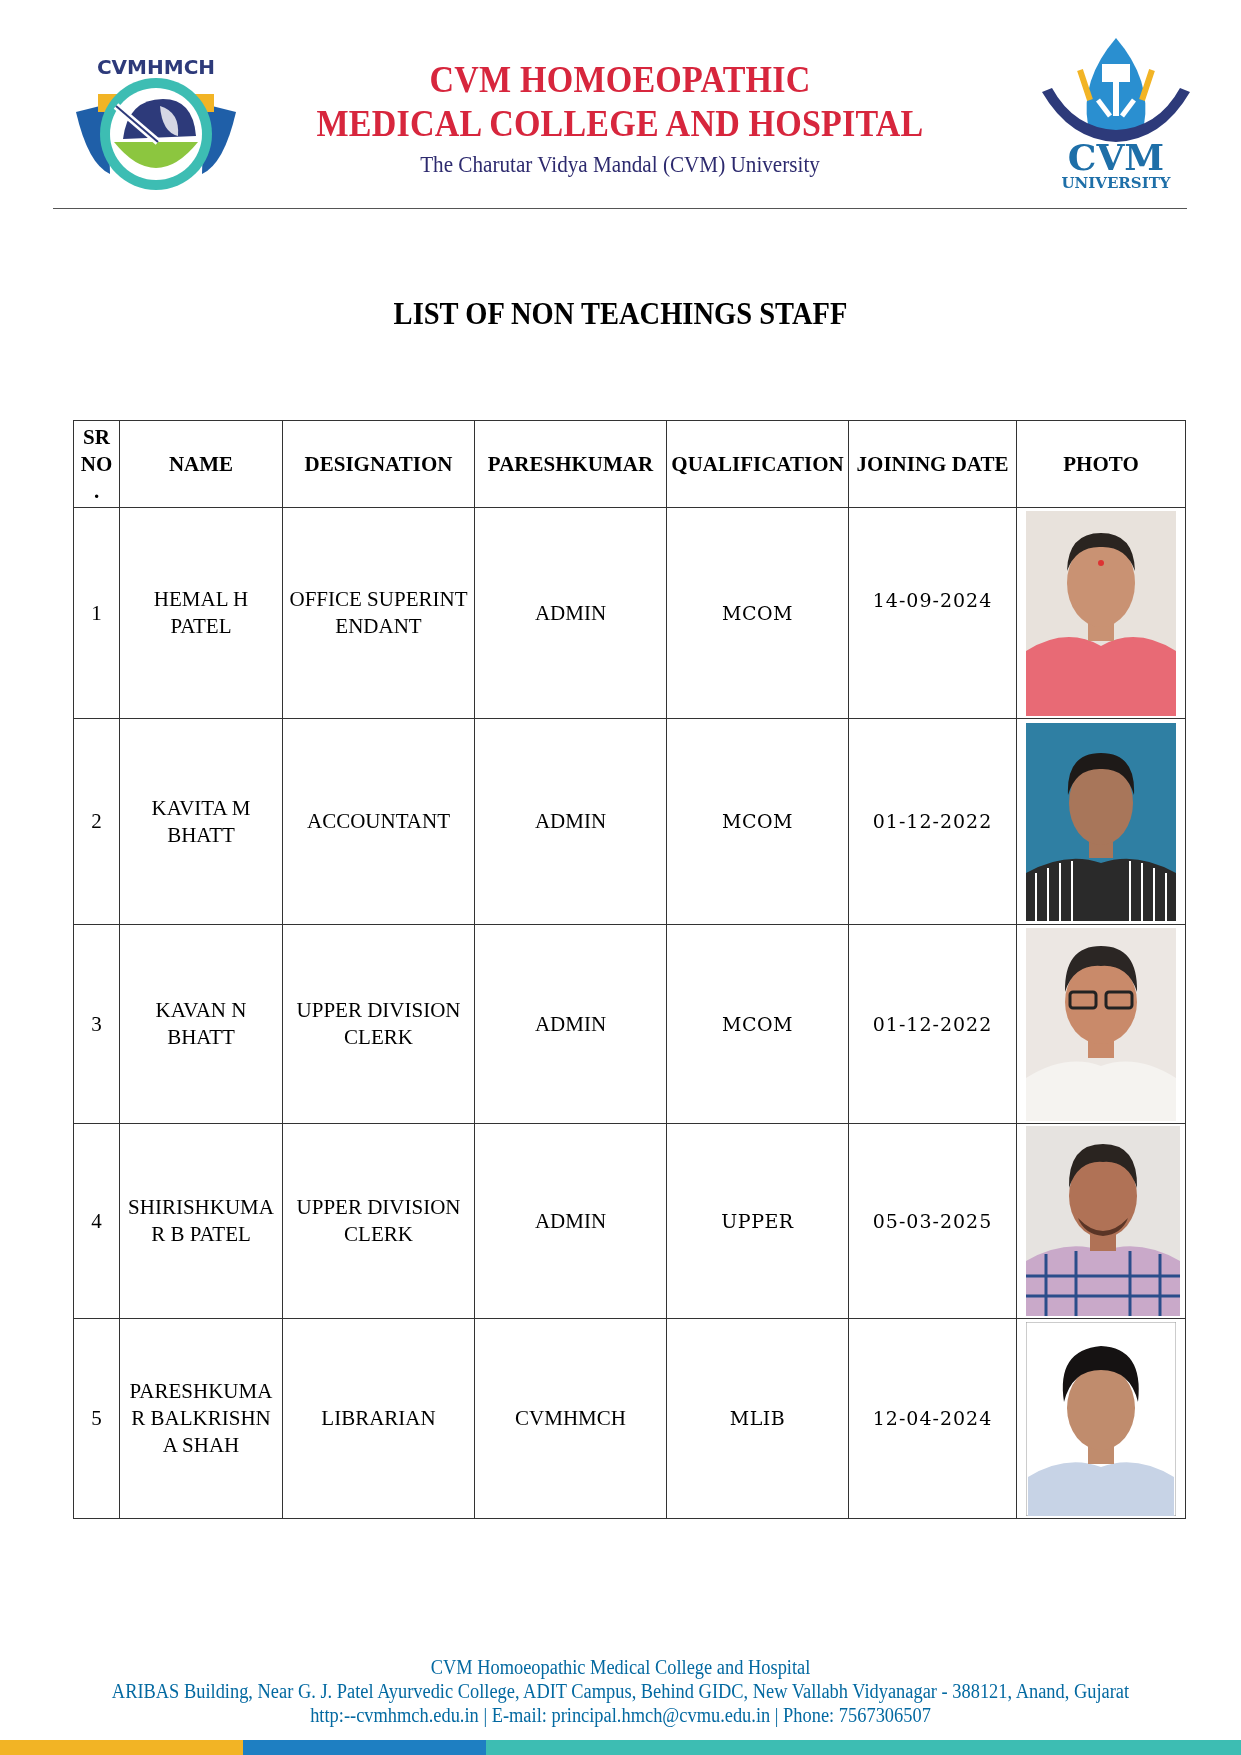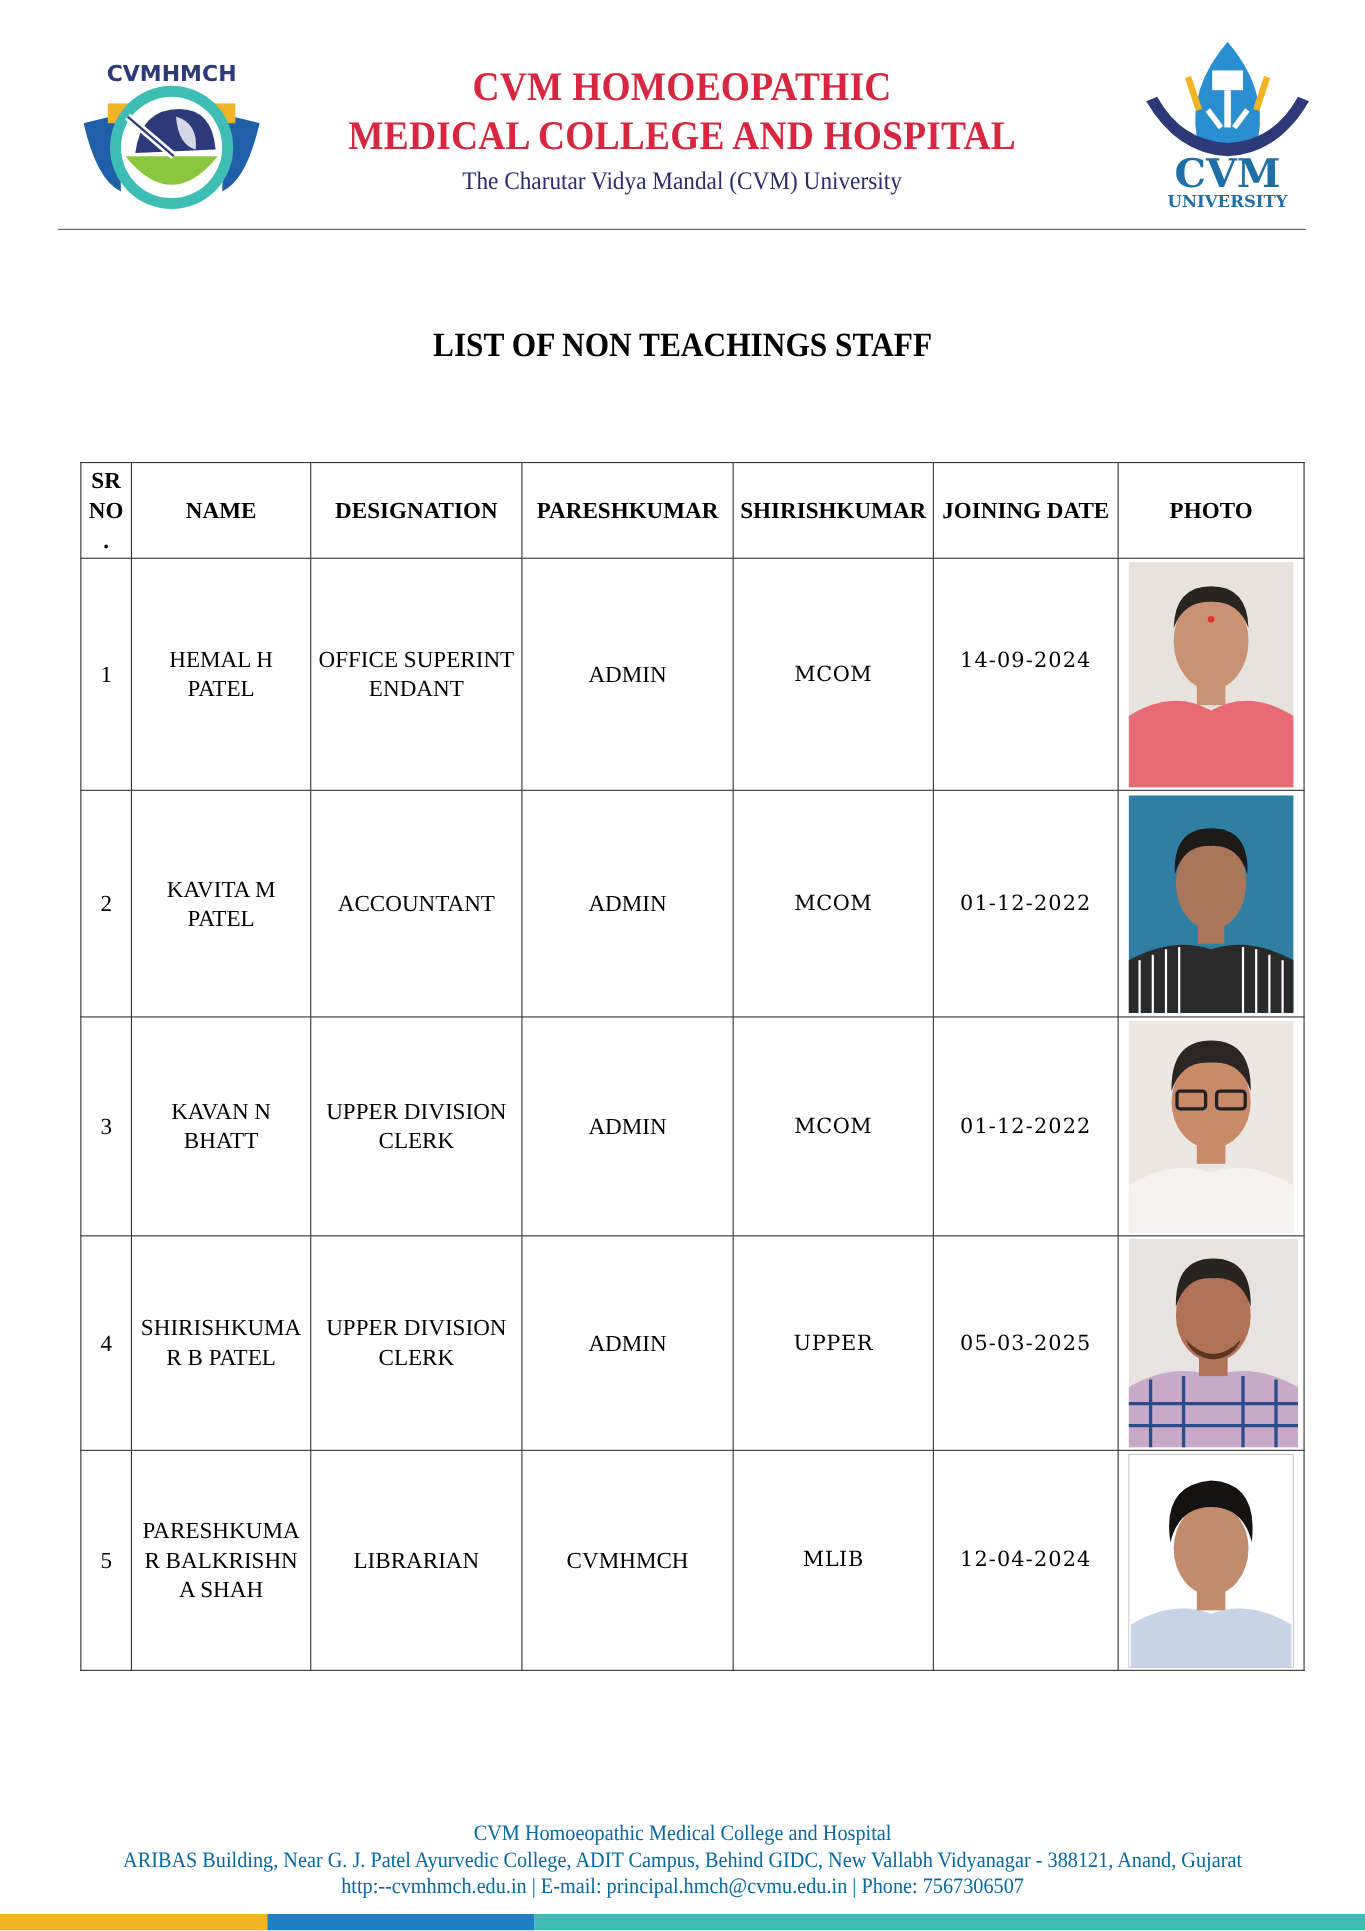--- a/index.html
+++ b/index.html
@@ -108,21 +108,21 @@
   <thead>
     <tr>
       <th class="c-sr sr-head">
         <span>SR</span><br>
         <span>NO</span><br>
         <span>.</span>
       </th>
       <th class="c-name">NAME</th>
       <th class="c-des">DESIGNATION</th>
       <th class="c-dep">PARESHKUMAR</th>
-      <th class="c-qual">SHIRISHKUMAR</th>
+      <th class="c-qual">QUALIFICATION</th>
       <th class="c-date">JOINING DATE</th>
       <th class="c-photo">PHOTO</th>
     </tr>
   </thead>
   <tbody>
     <tr style="height:211px">
       <td>1</td>
       <td>HEMAL H PATEL</td>
       <td style="word-break:break-all">OFFICE SUPERINTENDANT</td>
       <td>ADMIN</td>
@@ -136,21 +136,21 @@
             <rect x="62" y="100" width="26" height="30" fill="#c99273"></rect>
             <ellipse cx="75" cy="72" rx="34" ry="44" fill="#c99273"></ellipse>
             <path d="M41 60 Q42 22 75 22 Q108 22 109 60 Q100 35 75 36 Q50 35 41 60 Z" fill="#2a2420"></path>
             <circle cx="75" cy="52" r="3" fill="#d33"></circle>
           </svg>
         </div>
       </td>
     </tr>
     <tr style="height:206px">
       <td>2</td>
-      <td>KAVITA M PATEL</td>
+      <td>KAVITA M BHATT</td>
       <td>ACCOUNTANT</td>
       <td>ADMIN</td>
       <td class="qual">MCOM</td>
       <td class="date">01-12-2022</td>
       <td class="c-photo">
         <div class="photo">
           <svg width="150" height="198" viewBox="0 0 150 198">
             <rect width="150" height="198" fill="#2f7fa3"></rect>
             <path d="M0 198 L0 150 Q40 128 75 140 Q110 128 150 150 L150 198 Z" fill="#2a2a2a"></path>
             <g stroke="#ffffff" stroke-width="2">

